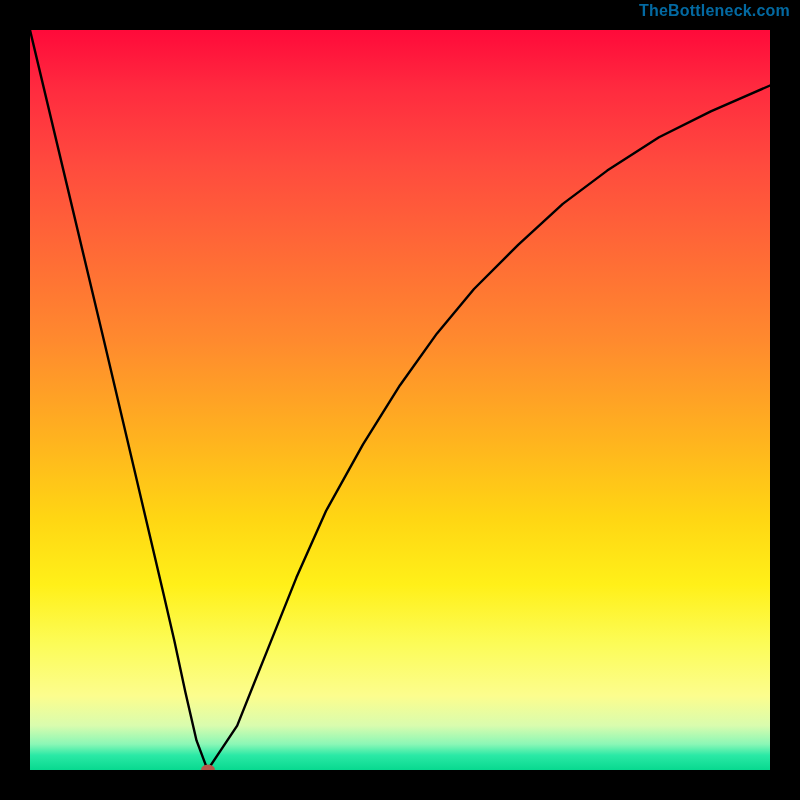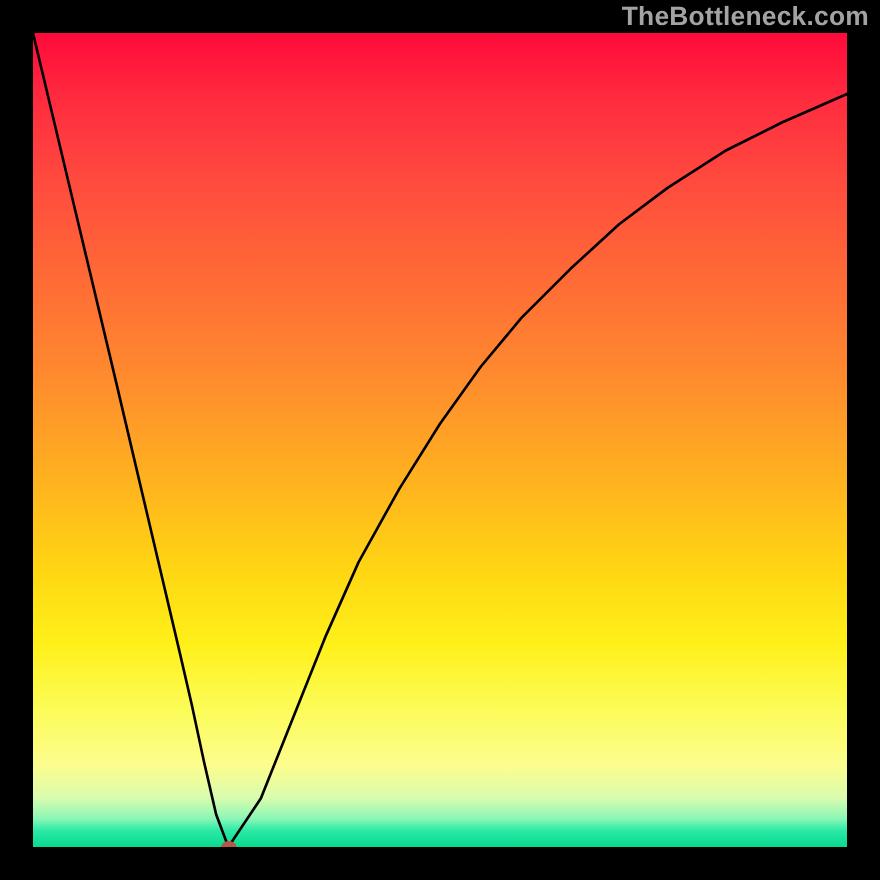--- a/index.html
+++ b/index.html
@@ -14,22 +14,22 @@
   .frame {
     position: relative;
     width: 800px;
     height: 800px;
     background: #000;
   }
   .watermark {
     position: absolute;
     top: 2px;
     right: 10px;
-    color: #a3a3a3;
-    font-size: 24px;
+    color: #0369a1;
+    font-size: 16px;
     font-weight: bold;
     letter-spacing: 0.2px;
     z-index: 5;
   }
   .plot-area {
     position: absolute;
     left: 30px;
     top: 30px;
     width: 740px;
     height: 740px;

